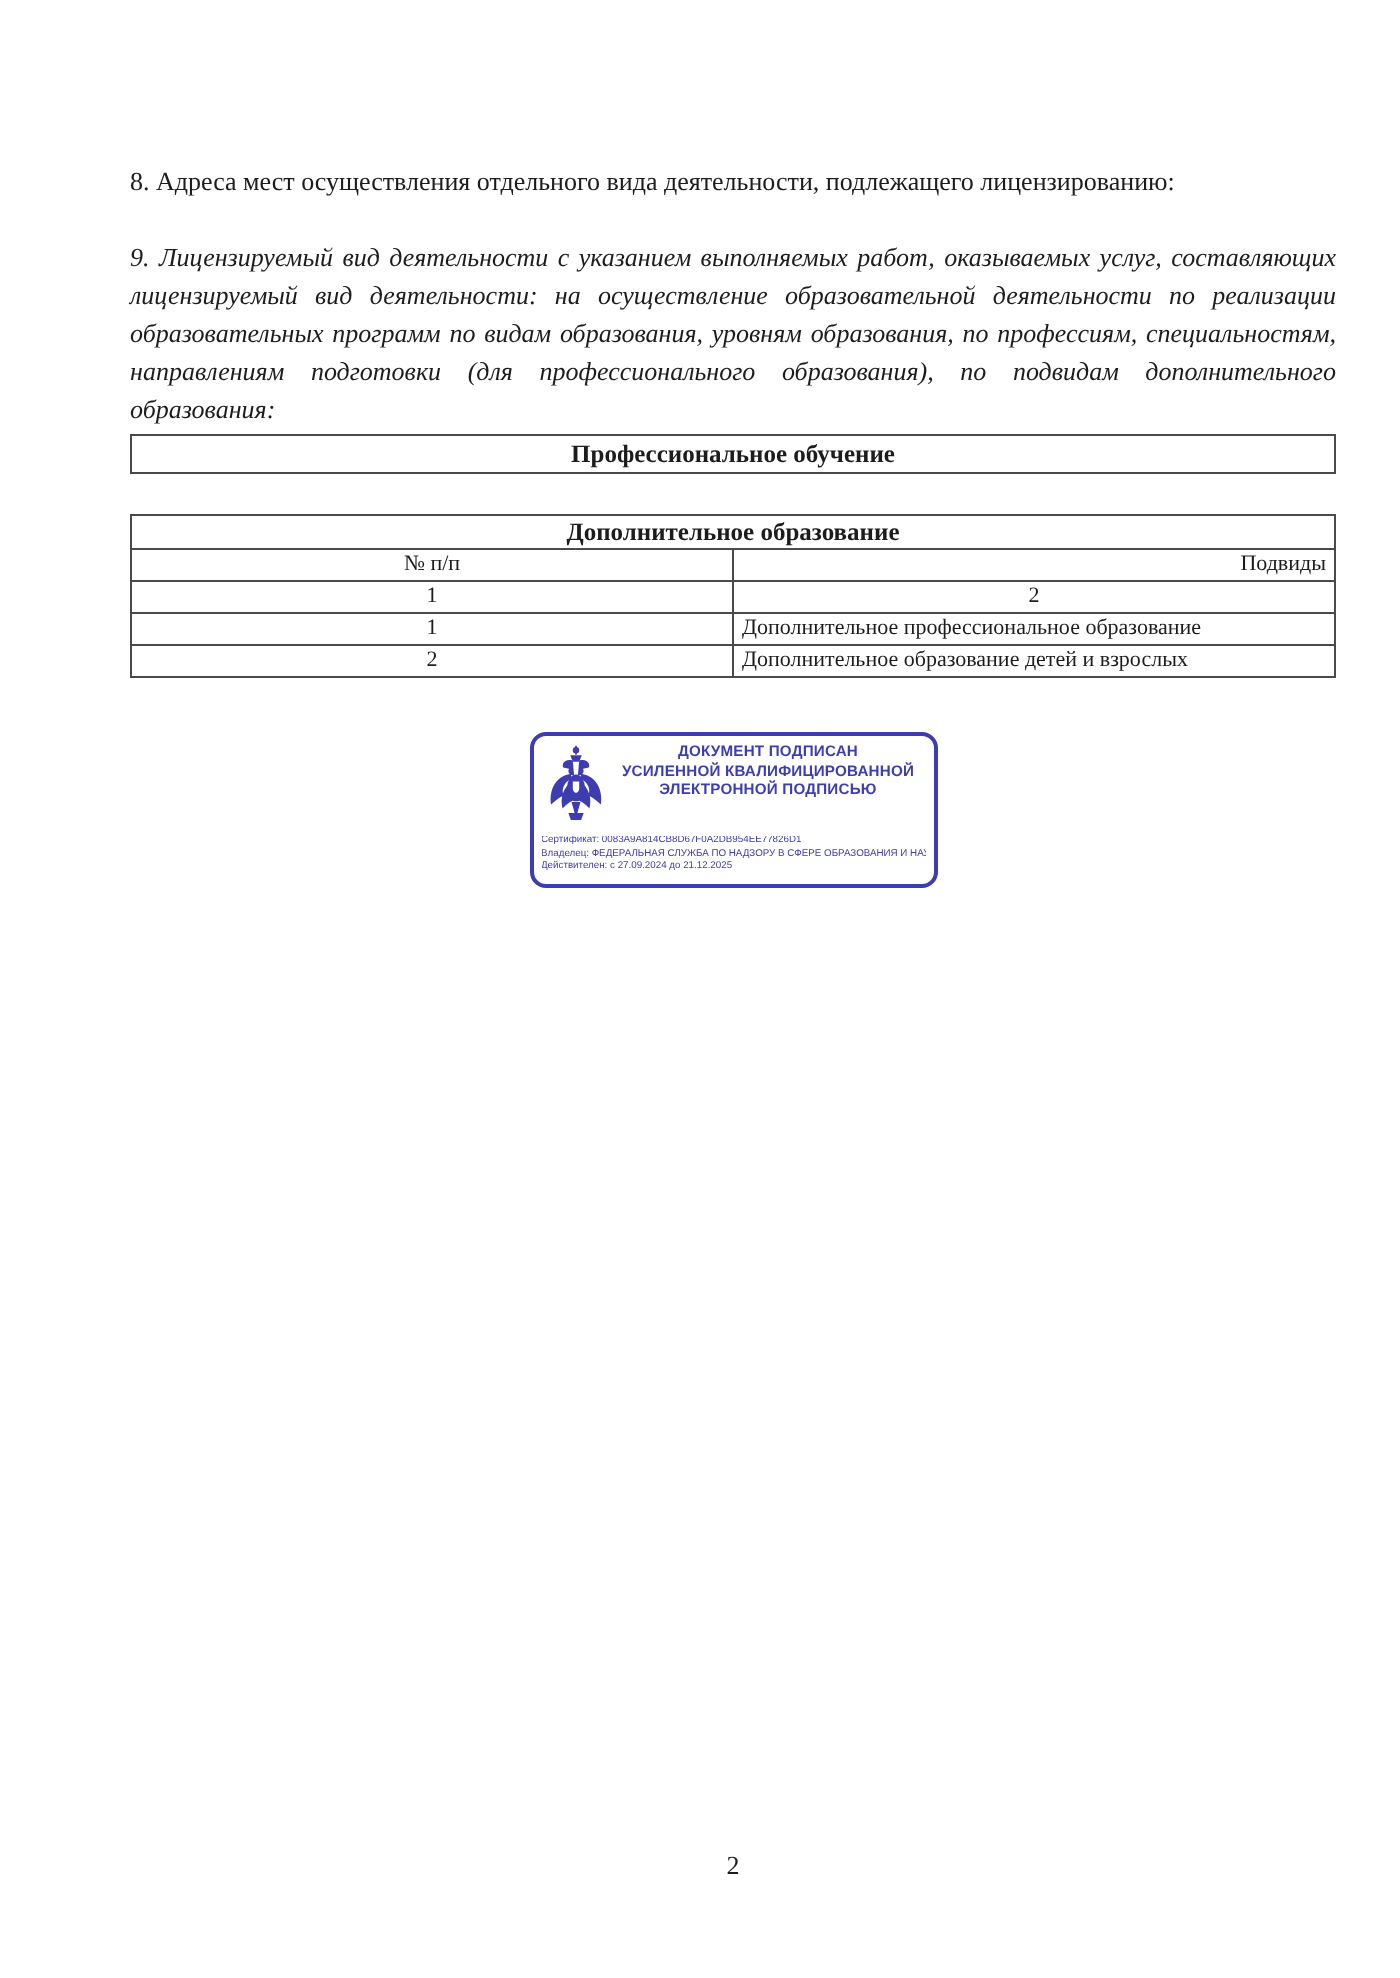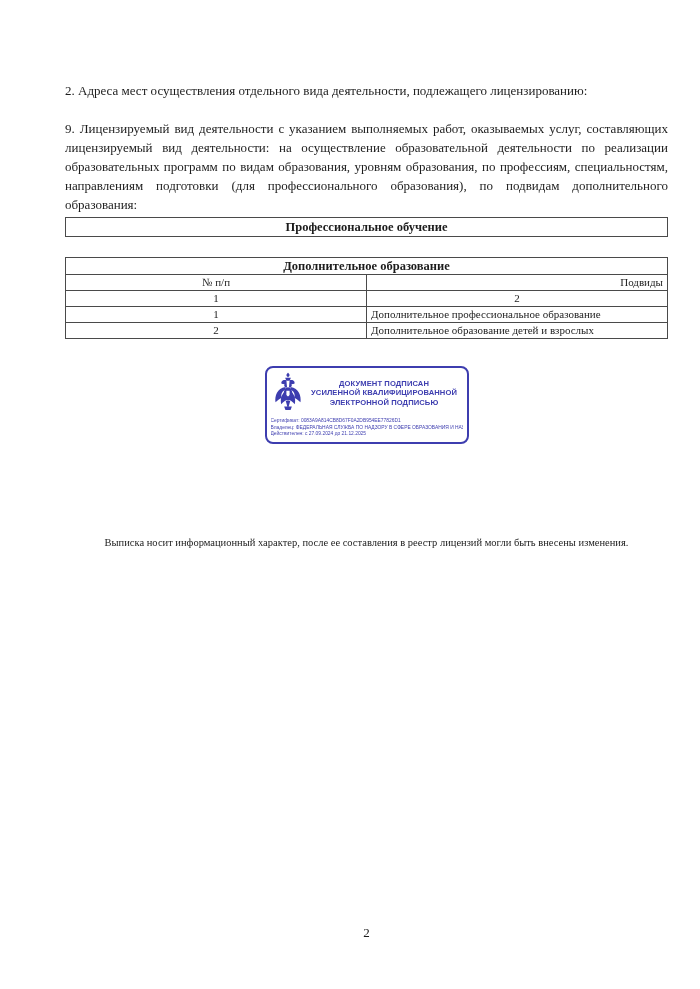--- a/index.html
+++ b/index.html
@@ -3,57 +3,57 @@
 <meta charset="utf-8">
 <style>
   html,body{margin:0;padding:0;background:#fff;}
   .page{
     position:relative;width:700px;height:989px;background:#fff;overflow:hidden;
     font-family:"Liberation Serif","DejaVu Serif",serif;color:#1c1c1c;
   }
   .content{position:absolute;left:65px;top:0;width:603px;}
   .para{font-size:13px;line-height:19px;}
   .p8{margin-top:81px;text-align:left;}
-  .p9{margin-top:19px;text-align:justify;}
+  .p9{margin-top:19px;text-align:justify;font-style:italic;}
   .p10{margin-top:30px;text-align:justify;}
   .doc-table{width:100%;border-collapse:collapse;table-layout:fixed;}
   .doc-table td,.doc-table th{
     border:1px solid #4a4a4a;font-weight:normal;
     font-size:11px;line-height:13px;padding:1px 4px;vertical-align:middle;
   }
   .t1{margin-top:3px;}
   .t1 td{font-size:12.5px;font-weight:bold;text-align:center;height:16px;}
   .t2{margin-top:20px;}
   .t2 .title-cell{font-size:12.5px;font-weight:bold;text-align:center;height:14px;}
   .t2 .head-cell{text-align:right;height:13px;}
   .t2 .num-cell{text-align:center;width:59px;}
   .t2 .sub-cell{text-align:left;}
   .t2 .colnum{text-align:center;}
   
   .stamp{
     margin:27px auto 0 auto;width:192px;border:2px solid #3d3daf;border-radius:8px;
     padding:3px 4px 4px 4px;color:#3d3daf;
     font-family:"Liberation Sans","DejaVu Sans",sans-serif;
   }
-  .stamp-top{display:flex;align-items:center;}
+  .stamp-top{display:flex;}
   .stamp-emblem{flex:0 0 32px;height:42px;margin:1px 2px 1px 1px;}
   .stamp-titles{flex:1;text-align:center;font-weight:bold;font-size:7.6px;line-height:9.6px;letter-spacing:.1px;}
   .stamp-info{margin-top:3px;font-size:4.9px;line-height:6.6px;white-space:nowrap;overflow:hidden;}
   
   .footnote{margin-top:92px;text-align:center;font-size:10.5px;line-height:13px;}
   .pagenum{position:absolute;left:65px;top:925px;width:603px;text-align:center;font-size:13px;}
 </style>
 </head>
 <body>
 
 <div class="page">
   <div class="content">
 
     <div class="para p8">
-      <div>2. Адреса мест осуществления отдельного вида деятельности, подлежащего лицензированию:</div>
+      <div>8. Адреса мест осуществления отдельного вида деятельности, подлежащего лицензированию:</div>
     </div>
 
     <div class="para p9">9. Лицензируемый вид деятельности с указанием выполняемых работ, оказываемых услуг, составляющих лицензируемый вид деятельности: на осуществление образовательной деятельности по реализации образовательных программ по видам образования, уровням образования, по профессиям, специальностям, направлениям подготовки (для профессионального образования), по подвидам дополнительного образования:</div>
 
     <table class="doc-table t1">
       <tbody>
         <tr>
           <td>Профессиональное обучение</td>
         </tr>
       </tbody>
@@ -109,17 +109,16 @@
           <div>ЭЛЕКТРОННОЙ ПОДПИСЬЮ</div>
         </div>
       </div>
       <div class="stamp-info">
         <div>Сертификат: 0083A9A814CB8D67F0A2DB954EE77826D1</div>
         <div>Владелец: ФЕДЕРАЛЬНАЯ СЛУЖБА ПО НАДЗОРУ В СФЕРЕ ОБРАЗОВАНИЯ И НАУКИ</div>
         <div>Действителен: с 27.09.2024 до 21.12.2025</div>
       </div>
     </div>
 
-    <div class="footnote">Выписка носит информационный характер, после ее составления в реестр лицензий могли быть внесены изменения.</div>
   </div>
 
   <div class="pagenum">2</div>
 </div>
 
 </body></html>

